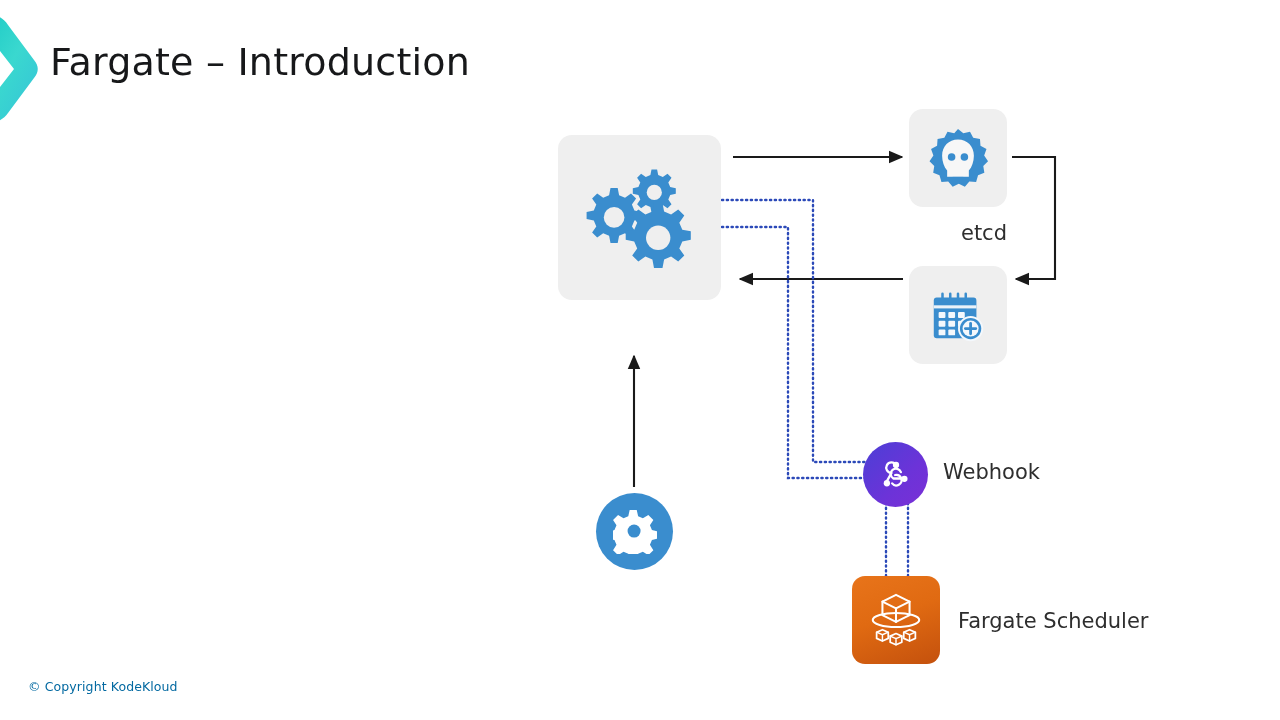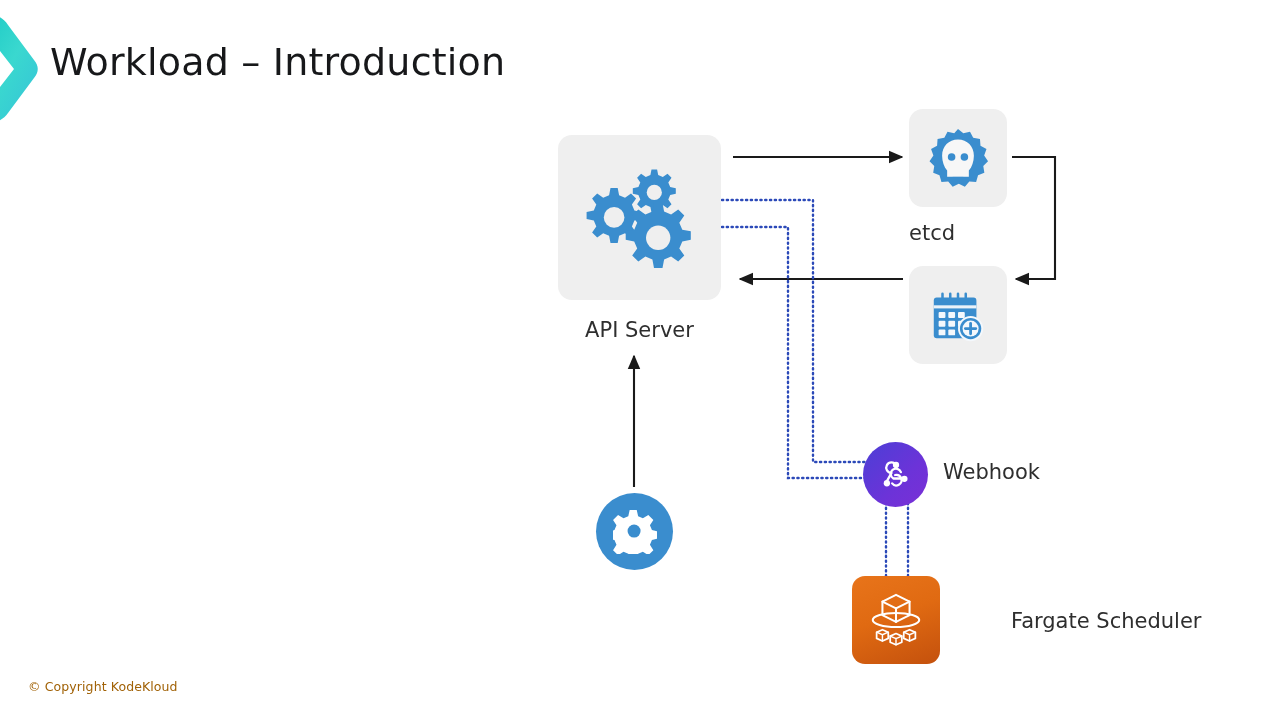--- a/index.html
+++ b/index.html
@@ -34,21 +34,21 @@
     color: #17181a;
     white-space: nowrap;
   }
 
   
   #footer-copyright {
     position: absolute;
     left: 28px;
     top: 679px;
     font-size: 12.5px;
-    color: #a16207;
+    color: #0369a1;
     letter-spacing: 0.1px;
   }
 
   
   #diagram {
     position: absolute;
     left: 0;
     top: 0;
     width: 1280px;
     height: 720px;
@@ -98,21 +98,21 @@
   #node-etcd {
     left: 909px;
     top: 109px;
     width: 98px;
     height: 98px;
   }
   #label-etcd {
     left: 909px;
     top: 221px;
     width: 98px;
-    text-align: left;
+    text-align: right;
   }
 
   
   #node-scheduler {
     left: 909px;
     top: 266px;
     width: 98px;
     height: 98px;
   }
   #label-scheduler {
@@ -165,40 +165,40 @@
     top: 576px;
     width: 88px;
     height: 88px;
     border-radius: 13px;
     background: linear-gradient(160deg, #e8741a 0%, #e06a12 45%, #c4510d 100%);
     display: flex;
     align-items: center;
     justify-content: center;
   }
   #label-fargate {
-    left: 1011px;
+    left: 958px;
     top: 609px;
     text-align: right;
   }
 </style>
 </head>
 <body>
 
 <svg id="slide-logo" viewBox="0 0 68 110" xmlns="http://www.w3.org/2000/svg">
   <defs>
     <linearGradient id="logoGrad" x1="0" y1="0" x2="1" y2="1">
       <stop offset="0%" stop-color="#19c9c4"></stop>
       <stop offset="50%" stop-color="#3ad8cf"></stop>
       <stop offset="100%" stop-color="#35c2d8"></stop>
     </linearGradient>
   </defs>
   <path d="M0 3 L14 3 C20 3 26 7 30 13 L56 48 C61 54 61 60 56 66 L30 101 C26 107 20 110 14 110 L0 110 L0 93 C6 93 11 90 15 84 L36 57 L15 30 C11 24 6 21 0 21 Z" fill="url(#logoGrad)"></path>
 </svg>
 
-<div id="slide-title">Workload – Introduction</div>
+<div id="slide-title">Fargate – Introduction</div>
 
 <div id="diagram">
 
   <svg id="connectors" viewBox="0 0 1280 720" xmlns="http://www.w3.org/2000/svg">
     <defs>
       <marker id="arrowSolid" viewBox="0 0 10 10" refX="9" refY="5" markerWidth="7" markerHeight="7" orient="auto-start-reverse">
         <path d="M 0 0.7 L 10 5 L 0 9.3 z" fill="#1a1a1a"></path>
       </marker>
     </defs>
 
@@ -227,21 +227,20 @@
         <circle cx="72.3" cy="28.4" r="7.6" fill="#efefef"></circle>
 
         <path d="M28.5 24 l7.2 0 1.4 7.2 5.9 2.5 6-4.2 5.1 5.1 -4.2 6 2.5 5.9 7.2 1.4 0 7.2 -7.2 1.4 -2.5 5.9 4.2 6 -5.1 5.1 -6-4.2 -5.9 2.5 -1.4 7.2 -7.2 0 -1.4-7.2 -5.9-2.5 -6 4.2 -5.1-5.1 4.2-6 -2.5-5.9 -7.2-1.4 0-7.2 7.2-1.4 2.5-5.9 -4.2-6 5.1-5.1 6 4.2 5.9-2.5 z"></path>
         <circle cx="32.1" cy="53.4" r="10.3" fill="#efefef"></circle>
 
         <path d="M72 39 l8.5 0 1.6 8.5 7 3 7.1-5 6.1 6.1 -5 7.1 3 7 8.5 1.6 0 8.5 -8.5 1.6 -3 7 5 7.1 -6.1 6.1 -7.1-5 -7 3 -1.6 8.5 -8.5 0 -1.6-8.5 -7-3 -7.1 5 -6.1-6.1 5-7.1 -3-7 -8.5-1.6 0-8.5 8.5-1.6 3-7 -5-7.1 6.1-6.1 7.1 5 7-3 z"></path>
         <circle cx="76.2" cy="73.8" r="12.2" fill="#efefef"></circle>
       </g>
     </svg>
   </div>
-  <div class="node-label" id="label-api-server">API Server</div>
 
   <div class="node node-tile" id="node-etcd">
     <svg width="62" height="62" viewBox="0 0 64 64" xmlns="http://www.w3.org/2000/svg">
       <g fill="#3a8dce">
 
         <path d="M32 2 l5.5 4.5 6.9-1.6 3.3 6.2 7 1.3 0.5 7 6.2 3.4 -2.4 6.7 4.0 5.8 -4.9 5.0 1.1 7.0 -6.5 2.6 -2.0 6.8 -7.0-0.4 -4.6 5.3 -6.3-3.1 -6.3 3.1 -4.6-5.3 -7.0 0.4 -2.0-6.8 -6.5-2.6 1.1-7.0 -4.9-5.0 4.0-5.8 -2.4-6.7 6.2-3.4 0.5-7 7-1.3 3.3-6.2 6.9 1.6 z"></path>
       </g>
 
       <path d="M32 13 c9.6 0 16.4 7.0 16.4 16.6 0 6.2 -2.1 11.6 -5.2 15.4 l0 6.4 -22.4 0 0-6.4 c-3.1-3.8 -5.2-9.2 -5.2-15.4 C15.6 20 22.4 13 32 13 z" fill="#f7f7f7"></path>
 

